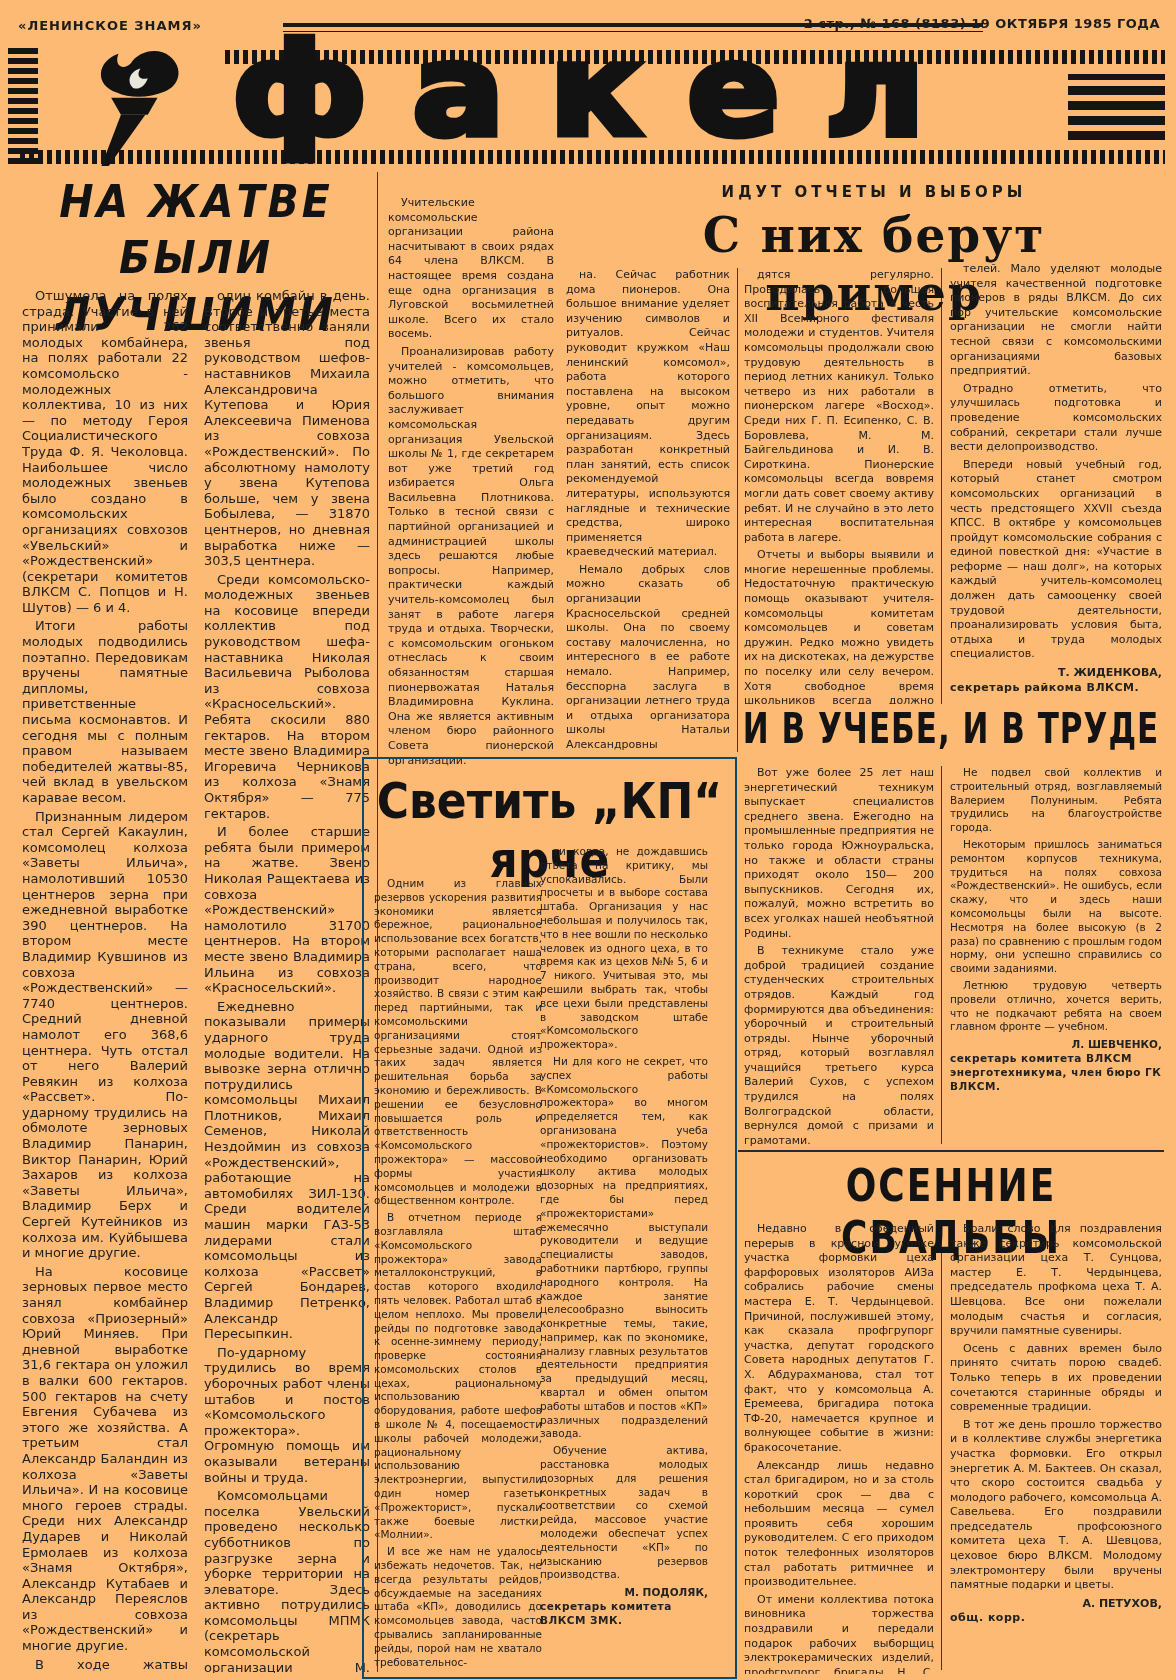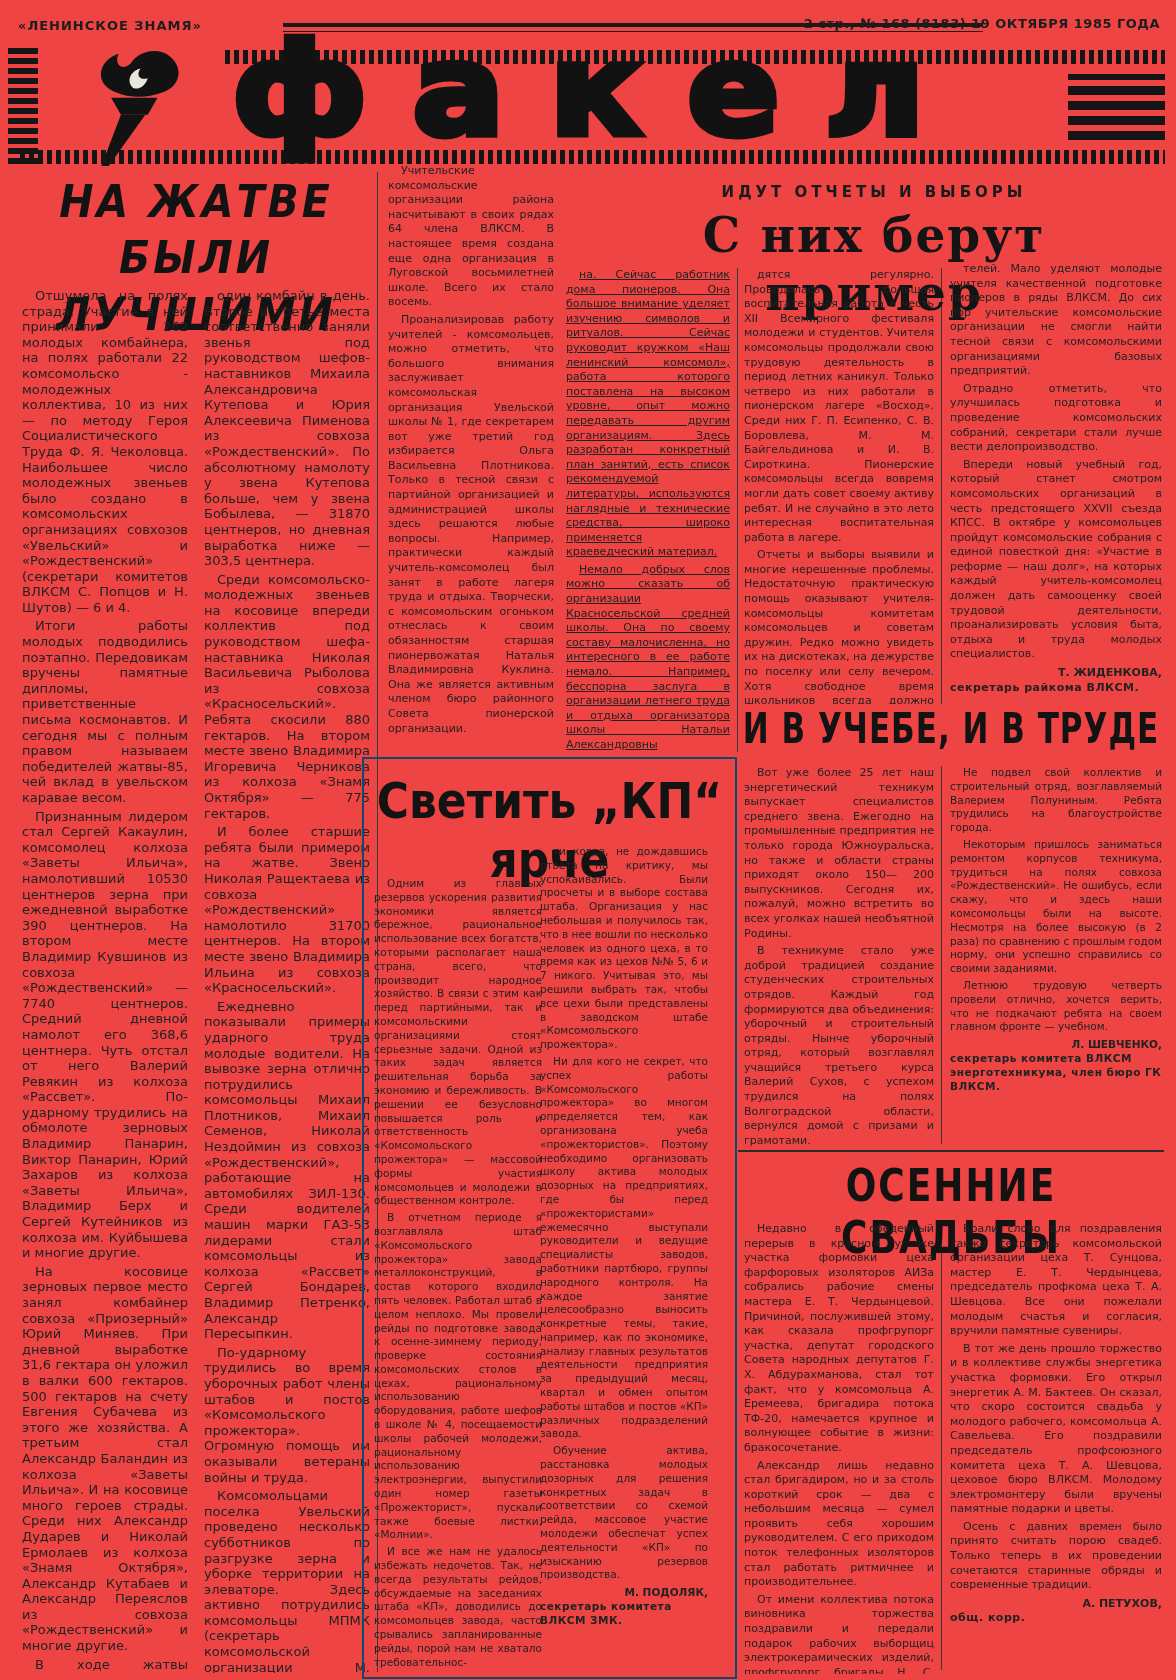--- a/index.html
+++ b/index.html
@@ -1,17 +1,17 @@
 <!DOCTYPE html>
 <html lang="ru"><head>
 <meta charset="utf-8">
 <style>
   html,body{margin:0;padding:0;}
   body{width:1176px;height:1680px;background:#b9b6ae;font-family:"DejaVu Sans",sans-serif;}
-  .page{position:relative;width:1176px;height:1680px;background:#ef4444;overflow:hidden;color:#1d1d1d;}
+  .page{position:relative;width:1176px;height:1680px;background:#fdba74;overflow:hidden;color:#1d1d1d;}
   
   .tb-left{position:absolute;left:18px;top:18px;font-size:13px;font-weight:bold;letter-spacing:1px;}
   .tb-right{position:absolute;right:16px;top:16px;font-size:13px;font-weight:bold;letter-spacing:.5px;}
   .tb-rule{position:absolute;left:283px;top:23px;width:700px;height:4px;border-top:4px solid #1a1a1a;border-bottom:1px solid #1a1a1a;}
   
   .dash-v{position:absolute;left:8px;top:48px;width:30px;height:116px;background:repeating-linear-gradient(0deg,#151515 0 6px,transparent 6px 10px);}
   .dash-top{position:absolute;left:225px;top:50px;width:940px;height:14px;background:repeating-linear-gradient(90deg,#151515 0 5px,transparent 5px 9px);}
   .dash-bottom{position:absolute;left:20px;top:150px;width:1145px;height:14px;background:repeating-linear-gradient(90deg,#151515 0 5px,transparent 5px 9px);}
   .dash-midright{position:absolute;left:1068px;top:74px;width:97px;height:66px;background:repeating-linear-gradient(0deg,#151515 0 9px,transparent 9px 15px);}
   .torch{position:absolute;left:58px;top:44px;width:160px;height:122px;}
@@ -81,26 +81,26 @@
     <p>И более старшие ребята были примером на жатве. Звено Николая Ращектаева из совхоза «Рождественский» намолотило 31700 центнеров. На втором месте звено Владимира Ильина из совхоза «Красносельский».</p>
     <p>Ежедневно показывали примеры ударного труда молодые водители. На вывозке зерна отлично потрудились комсомольцы Михаил Плотников, Михаил Семенов, Николай Нездоймин из совхоза «Рождественский», работающие на автомобилях ЗИЛ-130. Среди водителей машин марки ГАЗ-53 лидерами стали комсомольцы из колхоза «Рассвет» Сергей Бондарев, Владимир Петренко, Александр Пересыпкин.</p>
     <p>По-ударному трудились во время уборочных работ члены штабов и постов «Комсомольского прожектора». Огромную помощь им оказывали ветераны войны и труда.</p>
     <p>Комсомольцами поселка Увельский проведено несколько субботников по разгрузке зерна и уборке территории на элеваторе. Здесь активно потрудились комсомольцы МПМК (секретарь комсомольской организации М. Дударева), цеха № 2 Кичигинского ремзавода (С. Колупайченков), райисполкома (Л. Лазарева), райсельхозтехники (А. Зинченко) и другие организации.</p>
     <p>Уборка завершена, но ударный труд комсомольцев и молодежи, направленный на достойную встречу XXVII съезда КПСС, продолжается.</p>
 
   </div>
 
   <div class="kicker">ИДУТ ОТЧЕТЫ И ВЫБОРЫ</div>
   <div class="h-example">С них берут пример</div>
-  <div class="col t" style="left:388px;top:164px;width:166px;height:572px;">
+  <div class="col t" style="left:388px;top:196px;width:166px;height:572px;">
     <p>Учительские комсомольские организации района насчитывают в своих рядах 64 члена ВЛКСМ. В настоящее время создана еще одна организация в Луговской восьмилетней школе. Всего их стало восемь.</p>
     <p>Проанализировав работу учителей - комсомольцев, можно отметить, что большого внимания заслуживает комсомольская организация Увельской школы № 1, где секретарем вот уже третий год избирается Ольга Васильевна Плотникова. Только в тесной связи с партийной организацией и администрацией школы здесь решаются любые вопросы. Например, практически каждый учитель-комсомолец был занят в работе лагеря труда и отдыха. Творчески, с комсомольским огоньком отнеслась к своим обязанностям старшая пионервожатая Наталья Владимировна Куклина. Она же является активным членом бюро районного Совета пионерской организации.</p>
 
   </div>
-  <div class="col t" style="left:566px;top:268px;width:164px;height:484px;text-decoration:underline;">
+  <div class="col t" style="left:566px;top:268px;width:164px;height:484px;">
     <p>на. Сейчас работник дома пионеров. Она большое внимание уделяет изучению символов и ритуалов. Сейчас руководит кружком «Наш ленинский комсомол», работа которого поставлена на высоком уровне, опыт можно передавать другим организациям. Здесь разработан конкретный план занятий, есть список рекомендуемой литературы, используются наглядные и технические средства, широко применяется краеведческий материал.</p>
     <p>Немало добрых слов можно сказать об организации Красносельской средней школы. Она по своему составу малочисленна, но интересного в ее работе немало. Например, бесспорна заслуга в организации летнего труда и отдыха организатора школы Натальи Александровны Кислицыной. Умелое руководство ученической производственной бригадой дало хорошие результаты. Здесь организовано соцсоревнование между звеньями, итоги которого под-</p>
   </div>
   <div class="col t" style="left:744px;top:268px;width:190px;height:436px;">
     <p>дятся регулярно. Проводилась большая воспитательная работа в честь XII Всемирного фестиваля молодежи и студентов. Учителя комсомольцы продолжали свою трудовую деятельность в период летних каникул. Только четверо из них работали в пионерском лагере «Восход». Среди них Г. П. Есипенко, С. В. Боровлева, М. М. Байгельдинова и И. В. Сироткина. Пионерские комсомольцы всегда вовремя могли дать совет своему активу ребят. И не случайно в это лето интересная воспитательная работа в лагере.</p>
     <p>Отчеты и выборы выявили и многие нерешенные проблемы. Недостаточную практическую помощь оказывают учителя-комсомольцы комитетам комсомольцев и советам дружин. Редко можно увидеть их на дискотеках, на дежурстве по поселку или селу вечером. Хотя свободное время школьников всегда должно быть на контроле у комсомольских организаций учи-</p>
   </div>
   <div class="col t" style="left:950px;top:262px;width:212px;height:442px;">
     <p>телей. Мало уделяют молодые учителя качественной подготовке пионеров в ряды ВЛКСМ. До сих пор учительские комсомольские организации не смогли найти тесной связи с комсомольскими организациями базовых предприятий.</p>
     <p>Отрадно отметить, что улучшилась подготовка и проведение комсомольских собраний, секретари стали лучше вести делопроизводство.</p>
@@ -139,19 +139,19 @@
   </div>
 
   <div class="h-weddings">ОСЕННИЕ СВАДЬБЫ</div>
   <div class="col t" style="left:744px;top:1222px;width:190px;height:452px;">
     <p>Недавно в обеденный перерыв в красном уголке участка формовки цеха фарфоровых изоляторов АИЗа собрались рабочие смены мастера Е. Т. Чердынцевой. Причиной, послужившей этому, как сказала профгрупорг участка, депутат городского Совета народных депутатов Г. Х. Абдурахманова, стал тот факт, что у комсомольца А. Еремеева, бригадира потока ТФ-20, намечается крупное и волнующее событие в жизни: бракосочетание.</p>
     <p>Александр лишь недавно стал бригадиром, но и за столь короткий срок — два с небольшим месяца — сумел проявить себя хорошим руководителем. С его приходом поток телефонных изоляторов стал работать ритмичнее и производительнее.</p>
     <p>От имени коллектива потока виновника торжества поздравили и передали подарок рабочих выборщиц электрокерамических изделий, профгрупорг бригады Н. С. Чадаева.</p>
   </div>
   <div class="col t" style="left:950px;top:1222px;width:212px;height:452px;">
     <p>Брали слово для поздравления также секретарь комсомольской организации цеха Т. Сунцова, мастер Е. Т. Чердынцева, председатель профкома цеха Т. А. Шевцова. Все они пожелали молодым счастья и согласия, вручили памятные сувениры.</p>
+    <p>Осень с давних времен было принято считать порою свадеб. Только теперь в их проведении сочетаются старинные обряды и современные традиции.</p>
     <p>В тот же день прошло торжество и в коллективе службы энергетика участка формовки. Его открыл энергетик А. М. Бактеев. Он сказал, что скоро состоится свадьба у молодого рабочего, комсомольца А. Савельева. Его поздравили председатель профсоюзного комитета цеха Т. А. Шевцова, цеховое бюро ВЛКСМ. Молодому электромонтеру были вручены памятные подарки и цветы.</p>
-    <p>Осень с давних времен было принято считать порою свадеб. Только теперь в их проведении сочетаются старинные обряды и современные традиции.</p>
     <span class="sig">А. ПЕТУХОВ,</span>
     <span class="sig-role">общ. корр.</span>
   </div>
 
 </div>
 
 </body></html>

